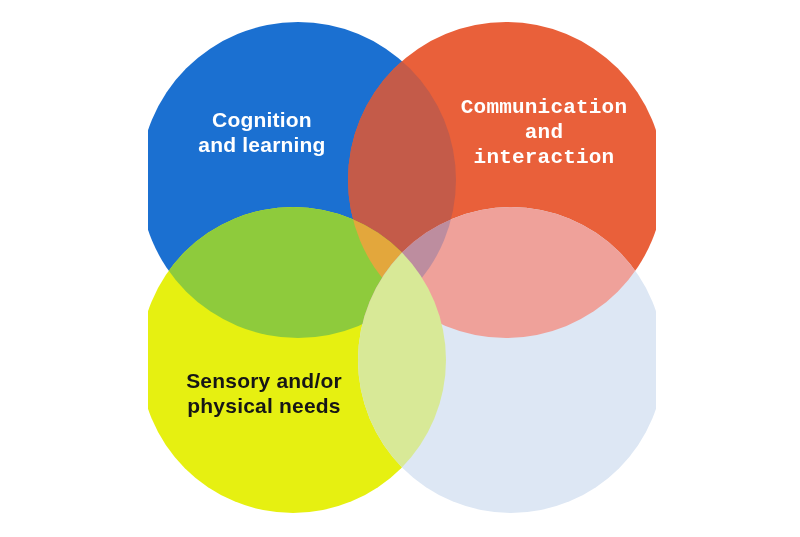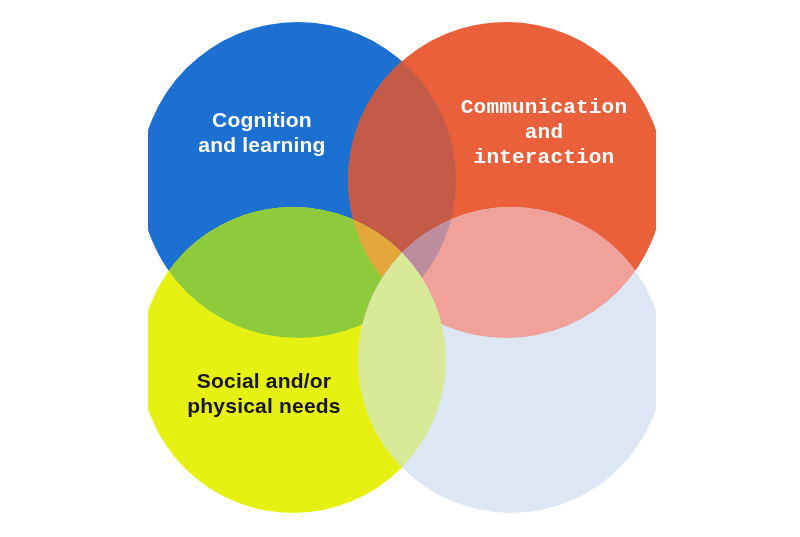--- a/index.html
+++ b/index.html
@@ -93,17 +93,17 @@
         <circle cx="363" cy="346" r="153" fill="#d8e997"></circle>
       </g>
     </svg>
 
     <div id="label-cognition" class="label light">Cognition
 and learning</div>
 
     <div id="label-communication" class="label light">Communication
 and interaction</div>
 
-    <div id="label-sensory" class="label dark">Social and/or
+    <div id="label-sensory" class="label dark">Sensory and/or
 physical needs</div>
 
   </div>
 </div>
 
 </body></html>

